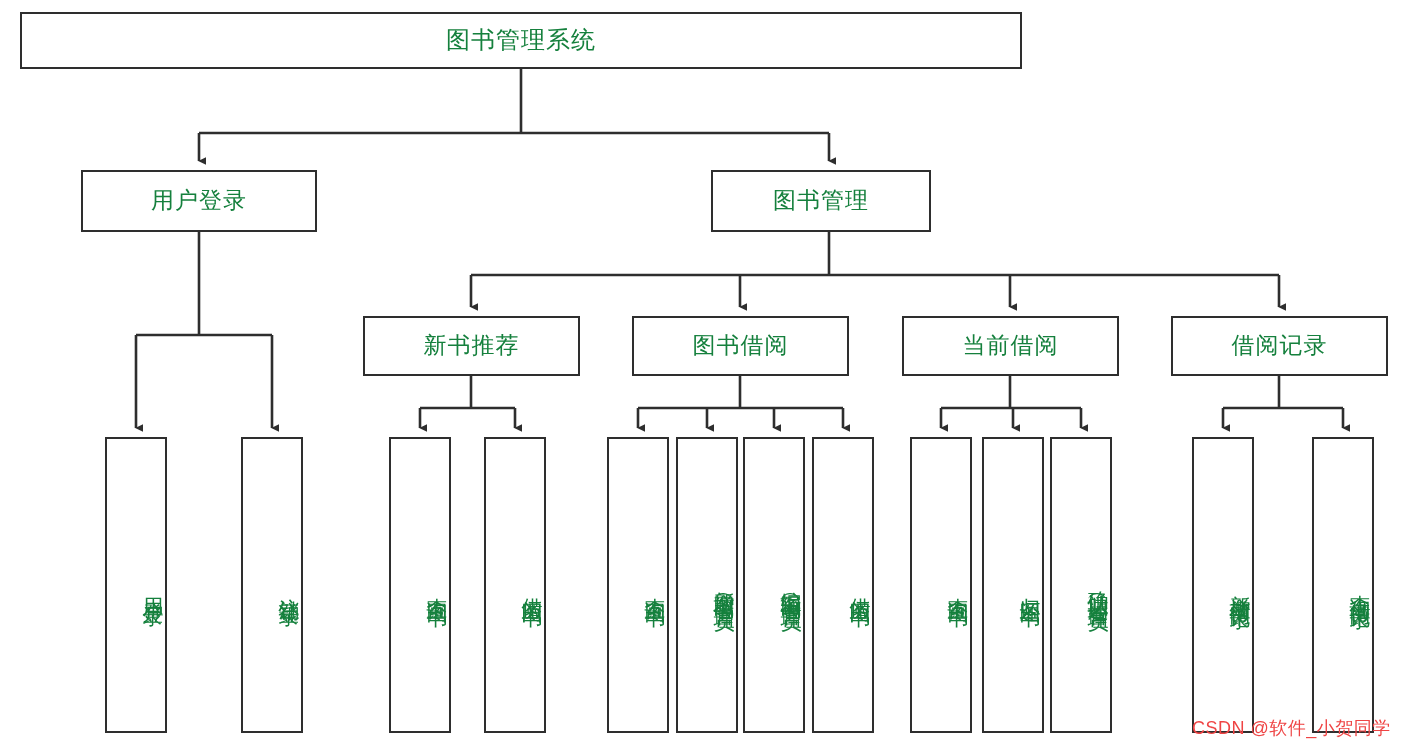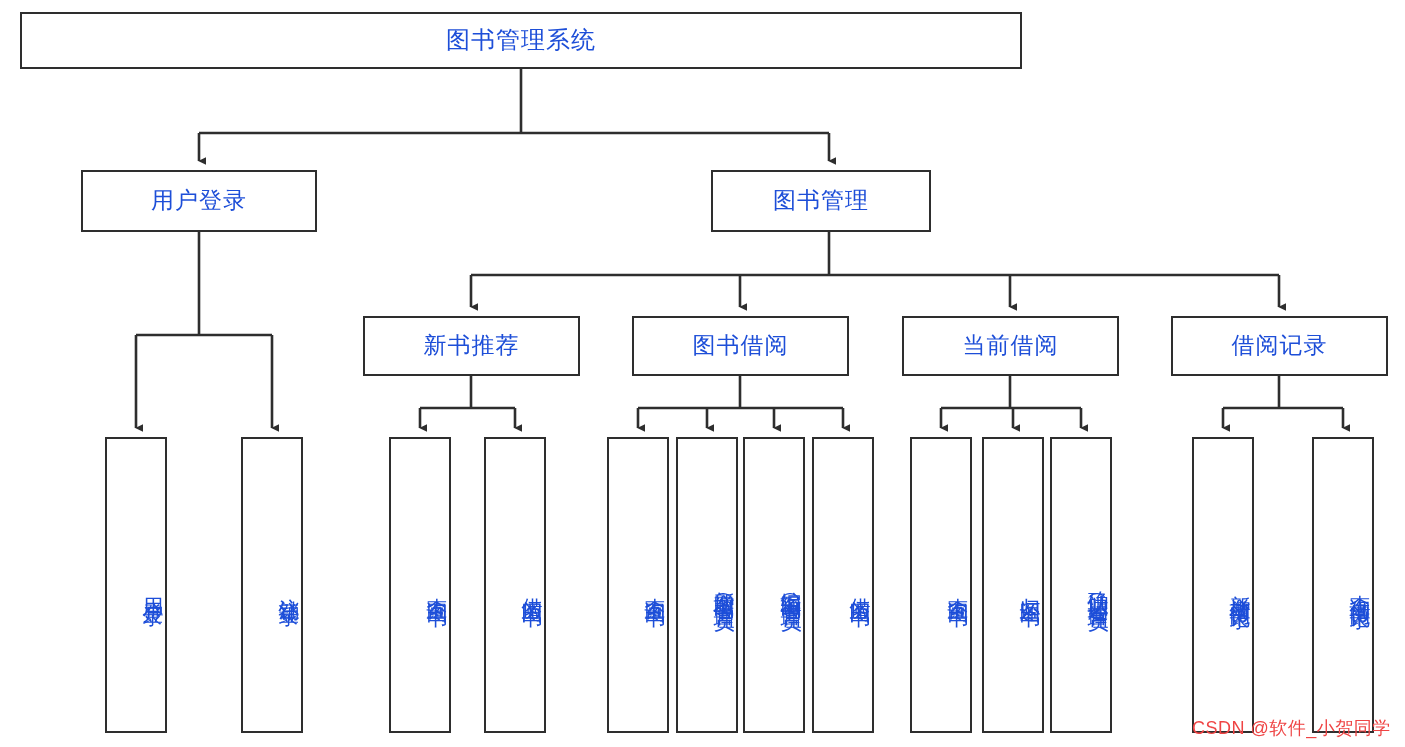--- a/index.html
+++ b/index.html
@@ -26,21 +26,21 @@
     pointer-events: none;
   }
   .node {
     position: absolute;
     box-sizing: border-box;
     background: #ffffff;
     border: 2px solid #2e2e2e;
     display: flex;
     align-items: center;
     justify-content: center;
-    color: #1d4ed8;
+    color: #15803d;
     z-index: 2;
   }
   .node-h {
     font-size: 23px;
     letter-spacing: 1px;
     line-height: 1.1;
     white-space: nowrap;
   }
   .node-root {
     font-size: 24px;

